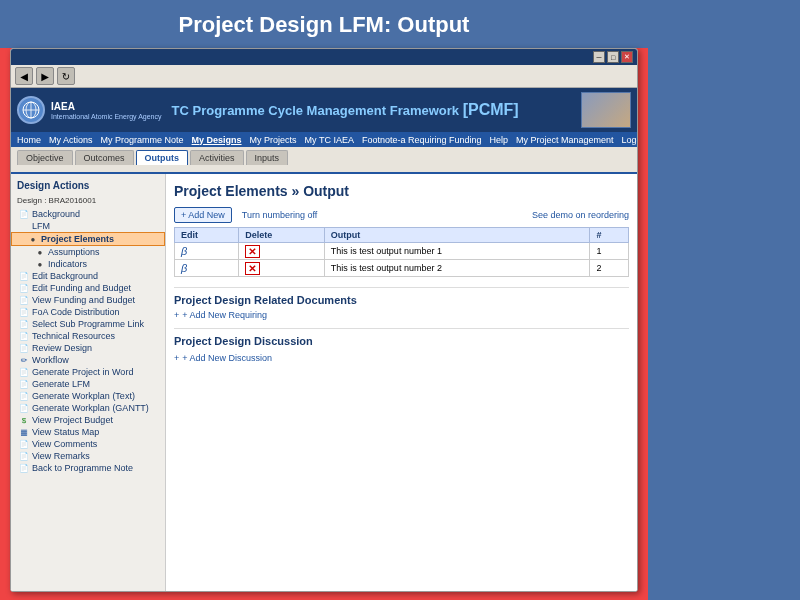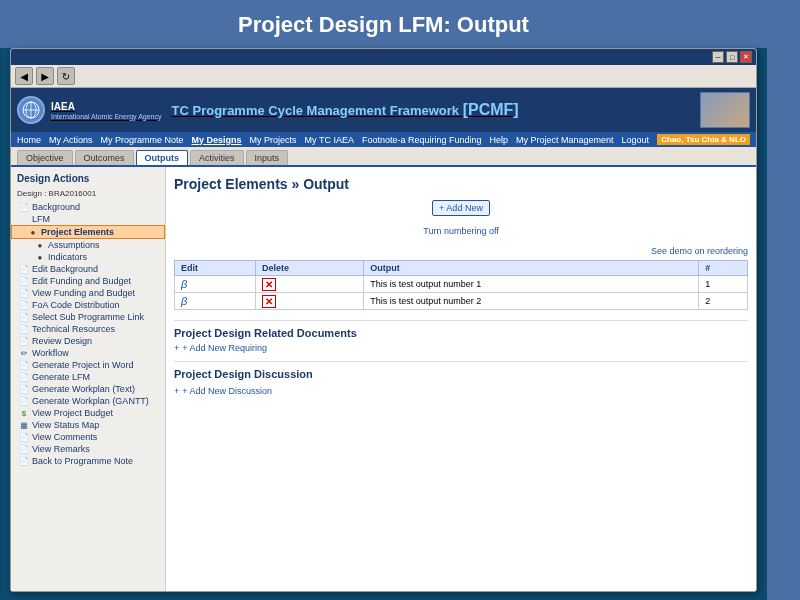--- a/index.html
+++ b/index.html
@@ -1,23 +1,23 @@
 <!DOCTYPE html>
 <html><head>
   <meta charset="utf-8">
   <style>
     * { margin: 0; padding: 0; box-sizing: border-box; }
     body { width: 800px; height: 600px; overflow: hidden; font-family: Arial, sans-serif; background: #4a6fa5; }
 
     .slide-container {
-      width: 767px;
+      width: 648px;
       height: 600px;
       display: flex;
       flex-direction: column;
-      background: #0c4a6e;
+      background: #ef4444;
       justify-content: center;
     }
 
     .slide-title {
       color: white;
       font-size: 22px;
       font-weight: bold;
       text-align: center;
       padding: 12px 0 10px 0;
       background: #4a6fa5;
@@ -92,21 +92,20 @@
       color: #333;
     }
 
     
     .iaea-header {
       background: #1a3a6b;
       display: flex;
       align-items: center;
       padding: 4px 6px;
       min-height: 40px;
-      text-decoration: underline;
     }
 
     .iaea-logo {
       display: flex;
       align-items: center;
       gap: 6px;
     }
 
     .iaea-logo-circle {
       width: 28px;
@@ -179,21 +178,21 @@
       padding: 1px 4px;
       font-weight: bold;
       white-space: nowrap;
     }
 
     
     .tab-bar {
       background: #e8e4dc;
       display: flex;
       align-items: flex-end;
-      padding: 3px 6px 0 6px;
+      padding: 3px 6px 7px 6px;
       gap: 2px;
       border-bottom: 2px solid #2255a0;
     }
 
     .tab {
       padding: 2px 8px;
       font-size: 9px;
       background: #c8c4bc;
       border: 1px solid #aaa;
       border-bottom: none;
@@ -290,21 +289,20 @@
       color: #1a3a6b;
       font-weight: bold;
       margin-bottom: 8px;
     }
 
     .add-row {
       display: flex;
       align-items: center;
       gap: 10px;
       margin-bottom: 4px;
-      flex-direction: column;
     }
 
     .add-btn {
       display: flex;
       align-items: center;
       gap: 2px;
       background: #e8f0ff;
       border: 1px solid #2255a0;
       color: #2255a0;
       font-size: 9px;

